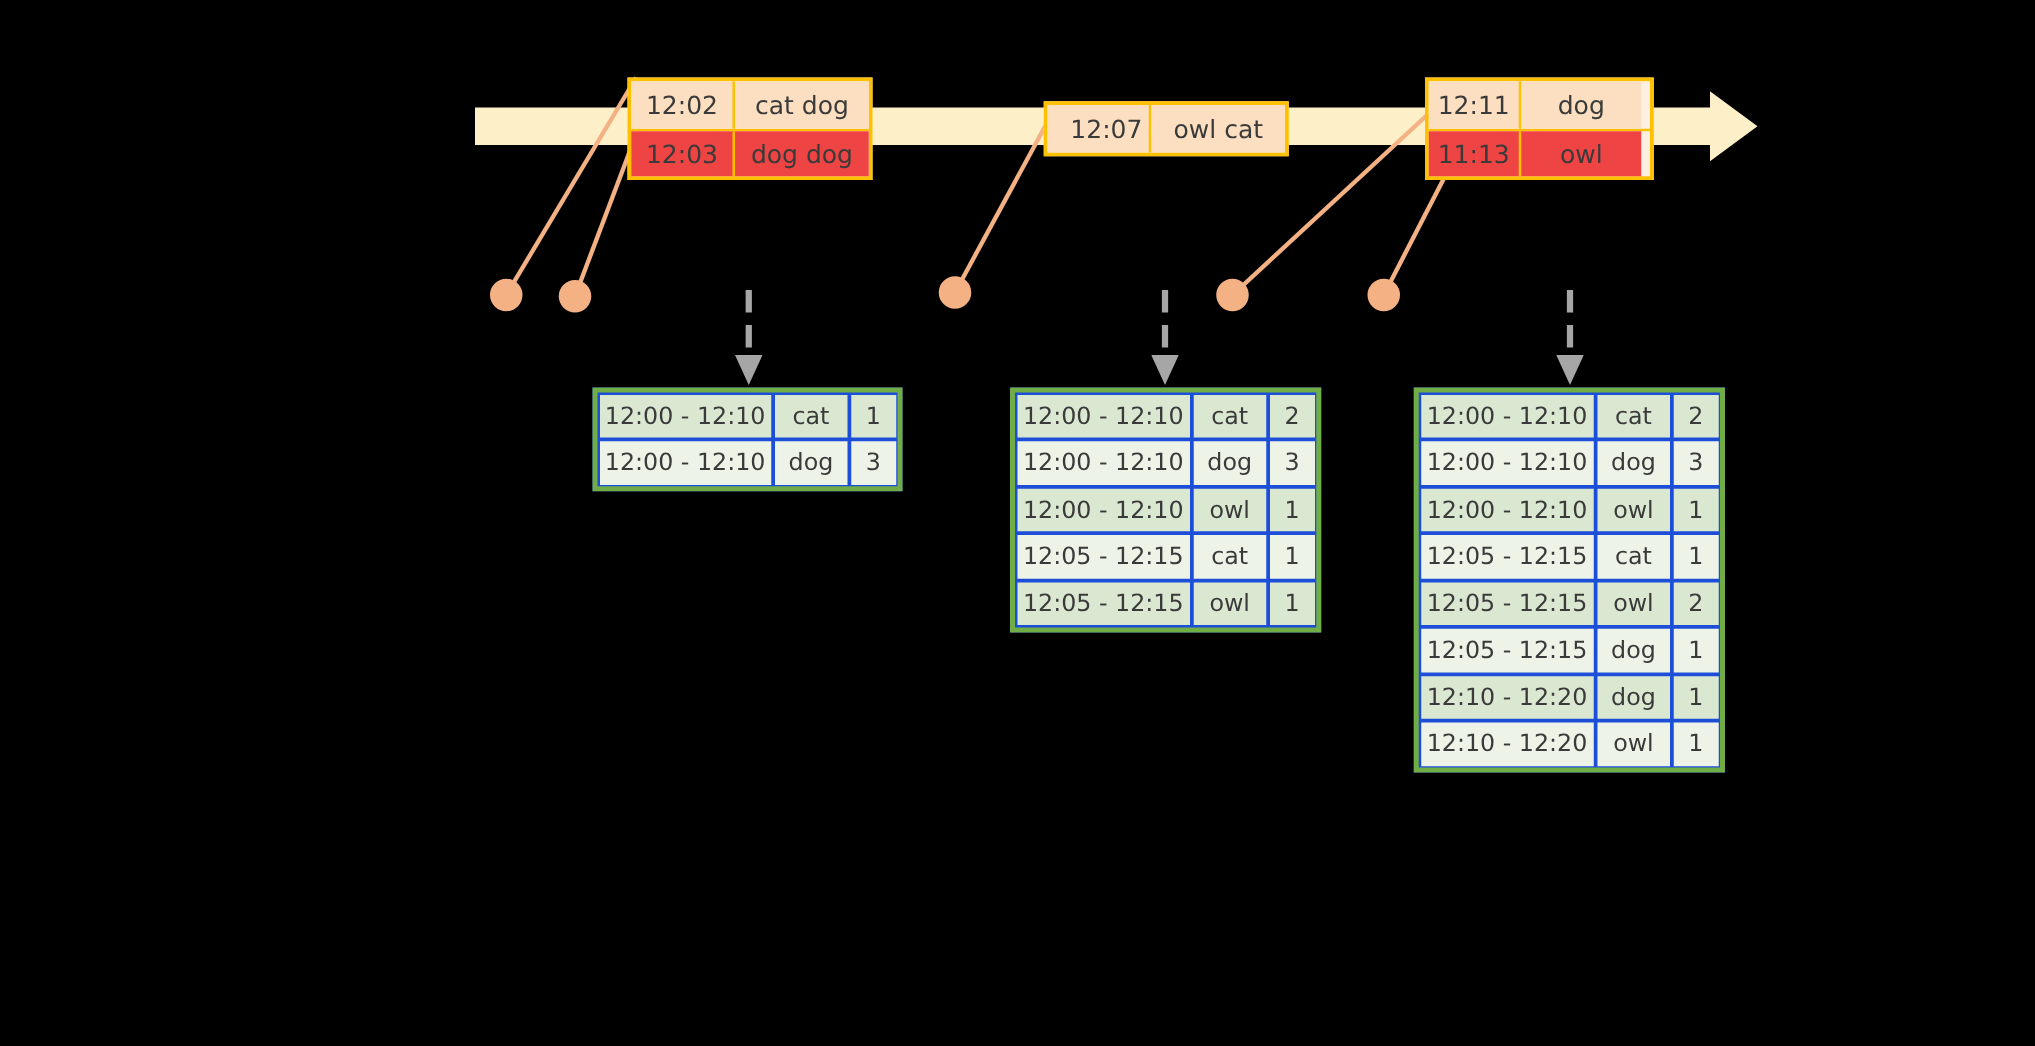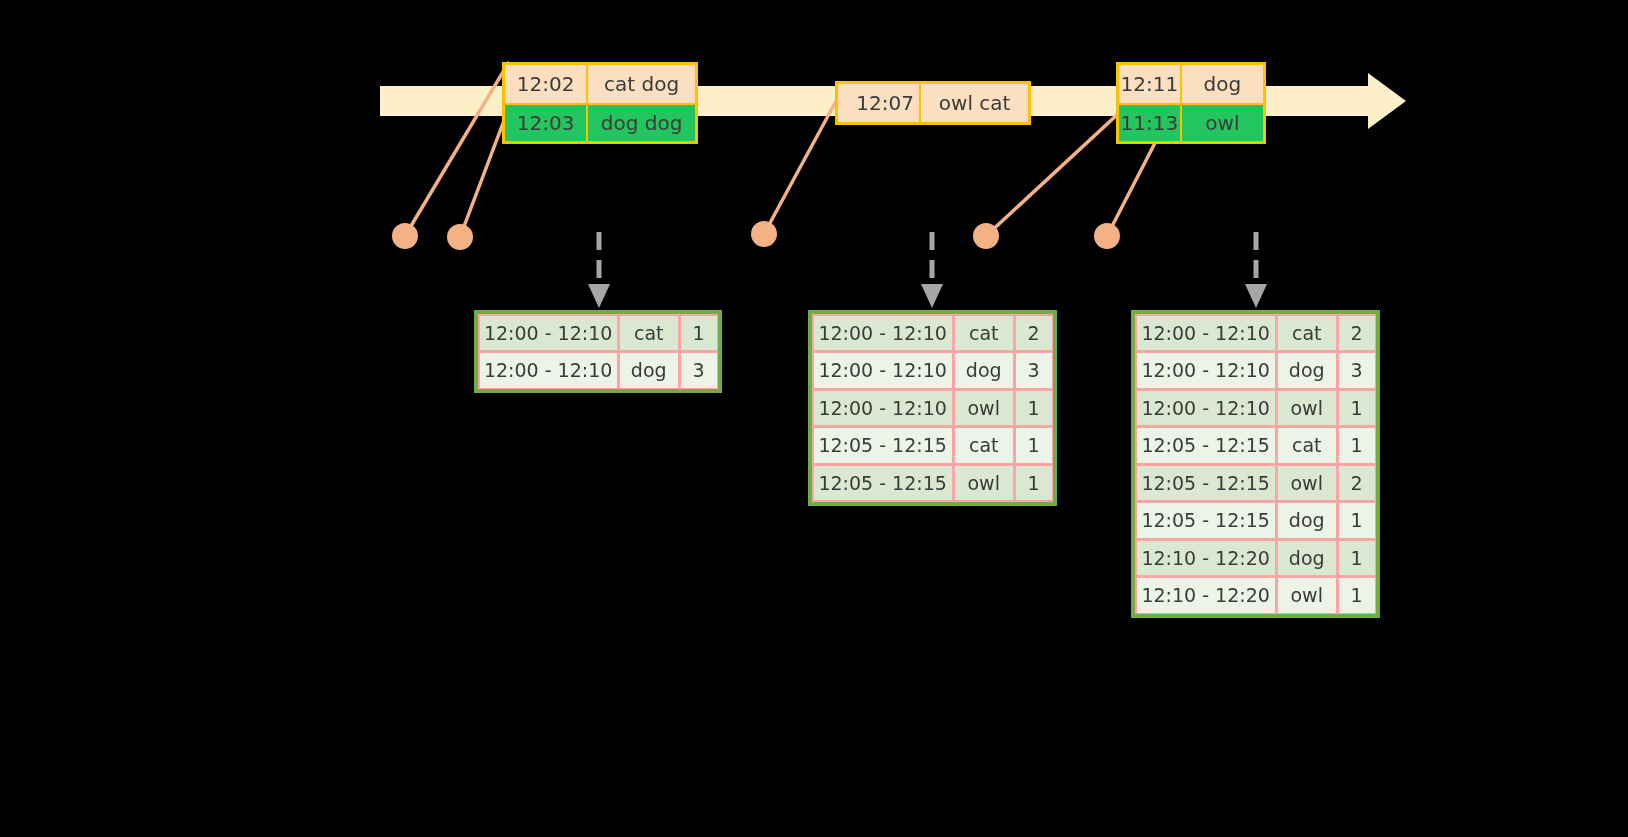--- a/index.html
+++ b/index.html
@@ -53,34 +53,34 @@
   }
   .event-row.shade .event-time,
   .event-row.shade .event-payload { background: #fbdfc0; }
   .event-time, .event-payload {
     display: flex;
     align-items: center;
     justify-content: center;
     font-size: 20px;
     color: #3a3a3a;
     box-sizing: border-box;
-    background: #22c55e;
+    background: #ef4444;
   }
   .event-time { border-right: 2px solid #ffc000; }
 
   
   #event-box-1 { left: 502px; top: 62px; width: 196px; }
   #event-box-1 .event-time { width: 84px; text-align: right; }
   #event-box-1 .event-payload { width: 108px; }
   
   #event-box-2 { left: 835px; top: 81px; width: 196px; }
   #event-box-2 .event-time { width: 84px; padding-left: 13px; }
   #event-box-2 .event-payload { width: 108px; }
   
-  #event-box-3 { left: 1116px; top: 62px; width: 150px; }
+  #event-box-3 { left: 1140px; top: 62px; width: 183px; }
   #event-box-3 .event-time { width: 74px; }
   #event-box-3 .event-payload { width: 96px; }
 
   
   .connector-dot {
     position: absolute;
     width: 26px;
     height: 26px;
     border-radius: 50%;
     background: #f4b183;
@@ -93,21 +93,21 @@
     width: 1628px;
     height: 837px;
     pointer-events: none;
   }
 
   
   .result-table {
     position: absolute;
     border: 4px solid #70ad47;
     box-sizing: border-box;
-    background: #fca5a5;
+    background: #1d4ed8;
   }
   .result-row {
     display: flex;
     height: 37.5px;
     box-sizing: border-box;
   }
   .cell {
     display: flex;
     align-items: center;
     justify-content: center;

